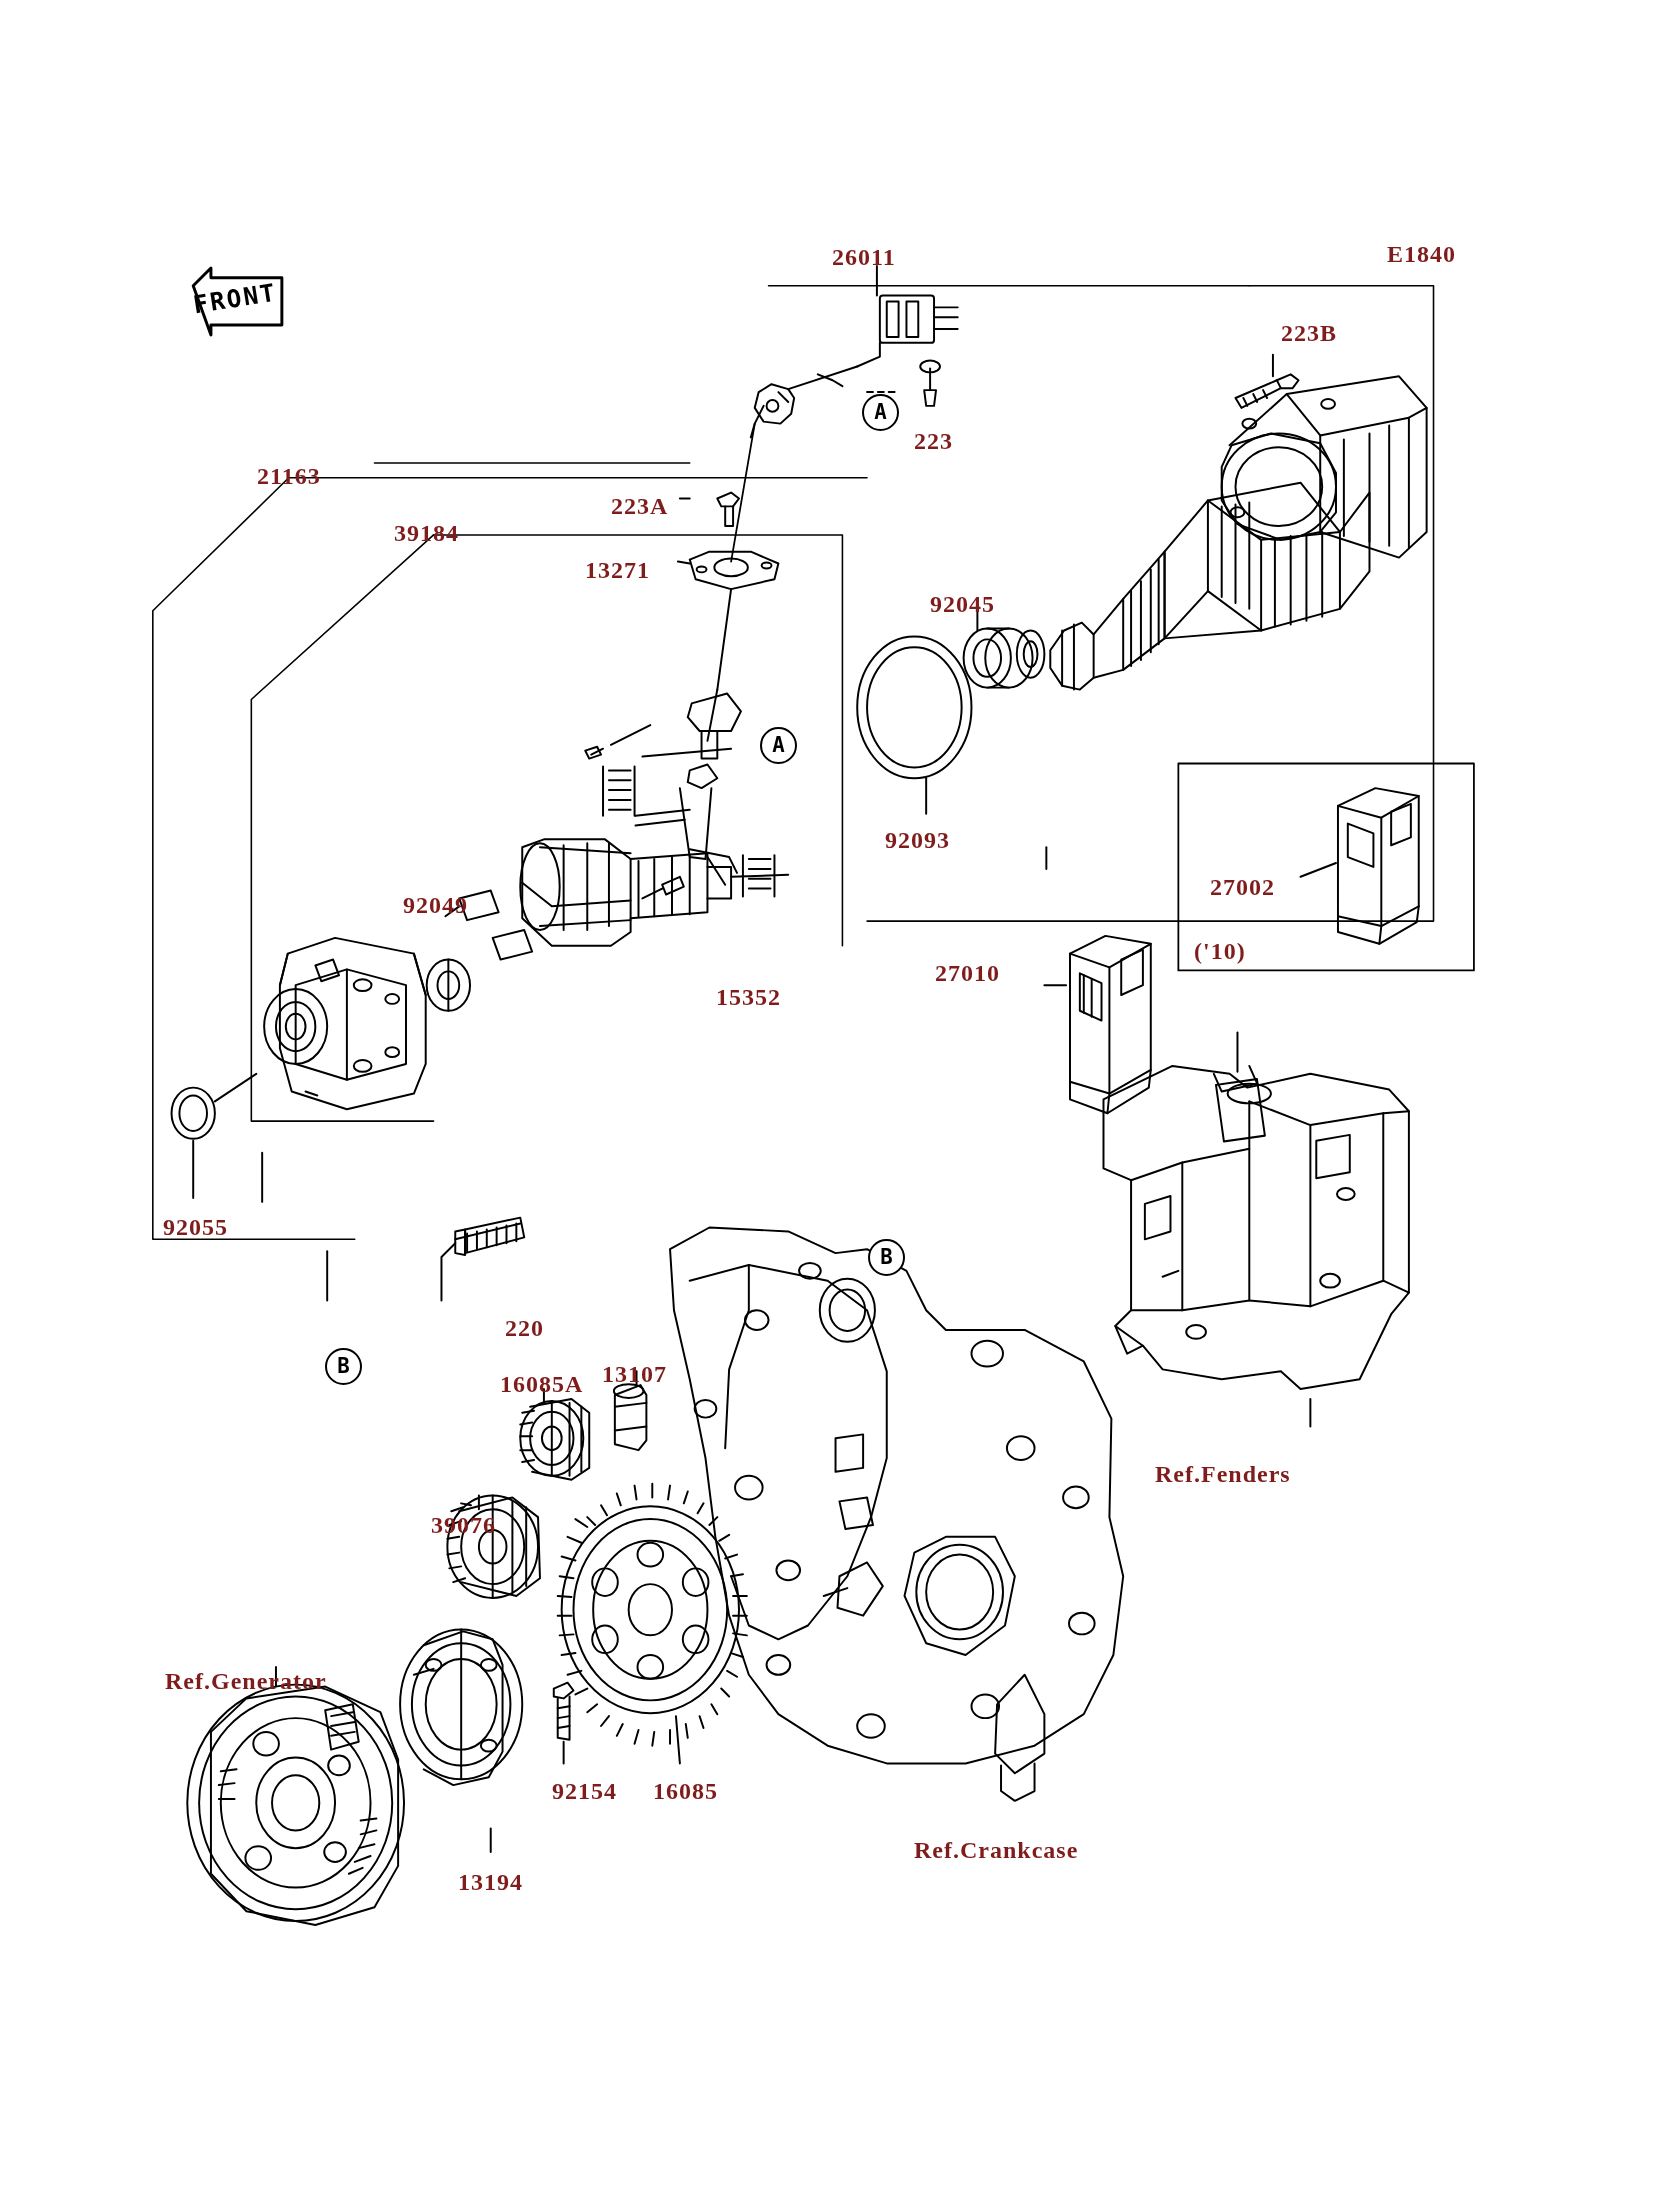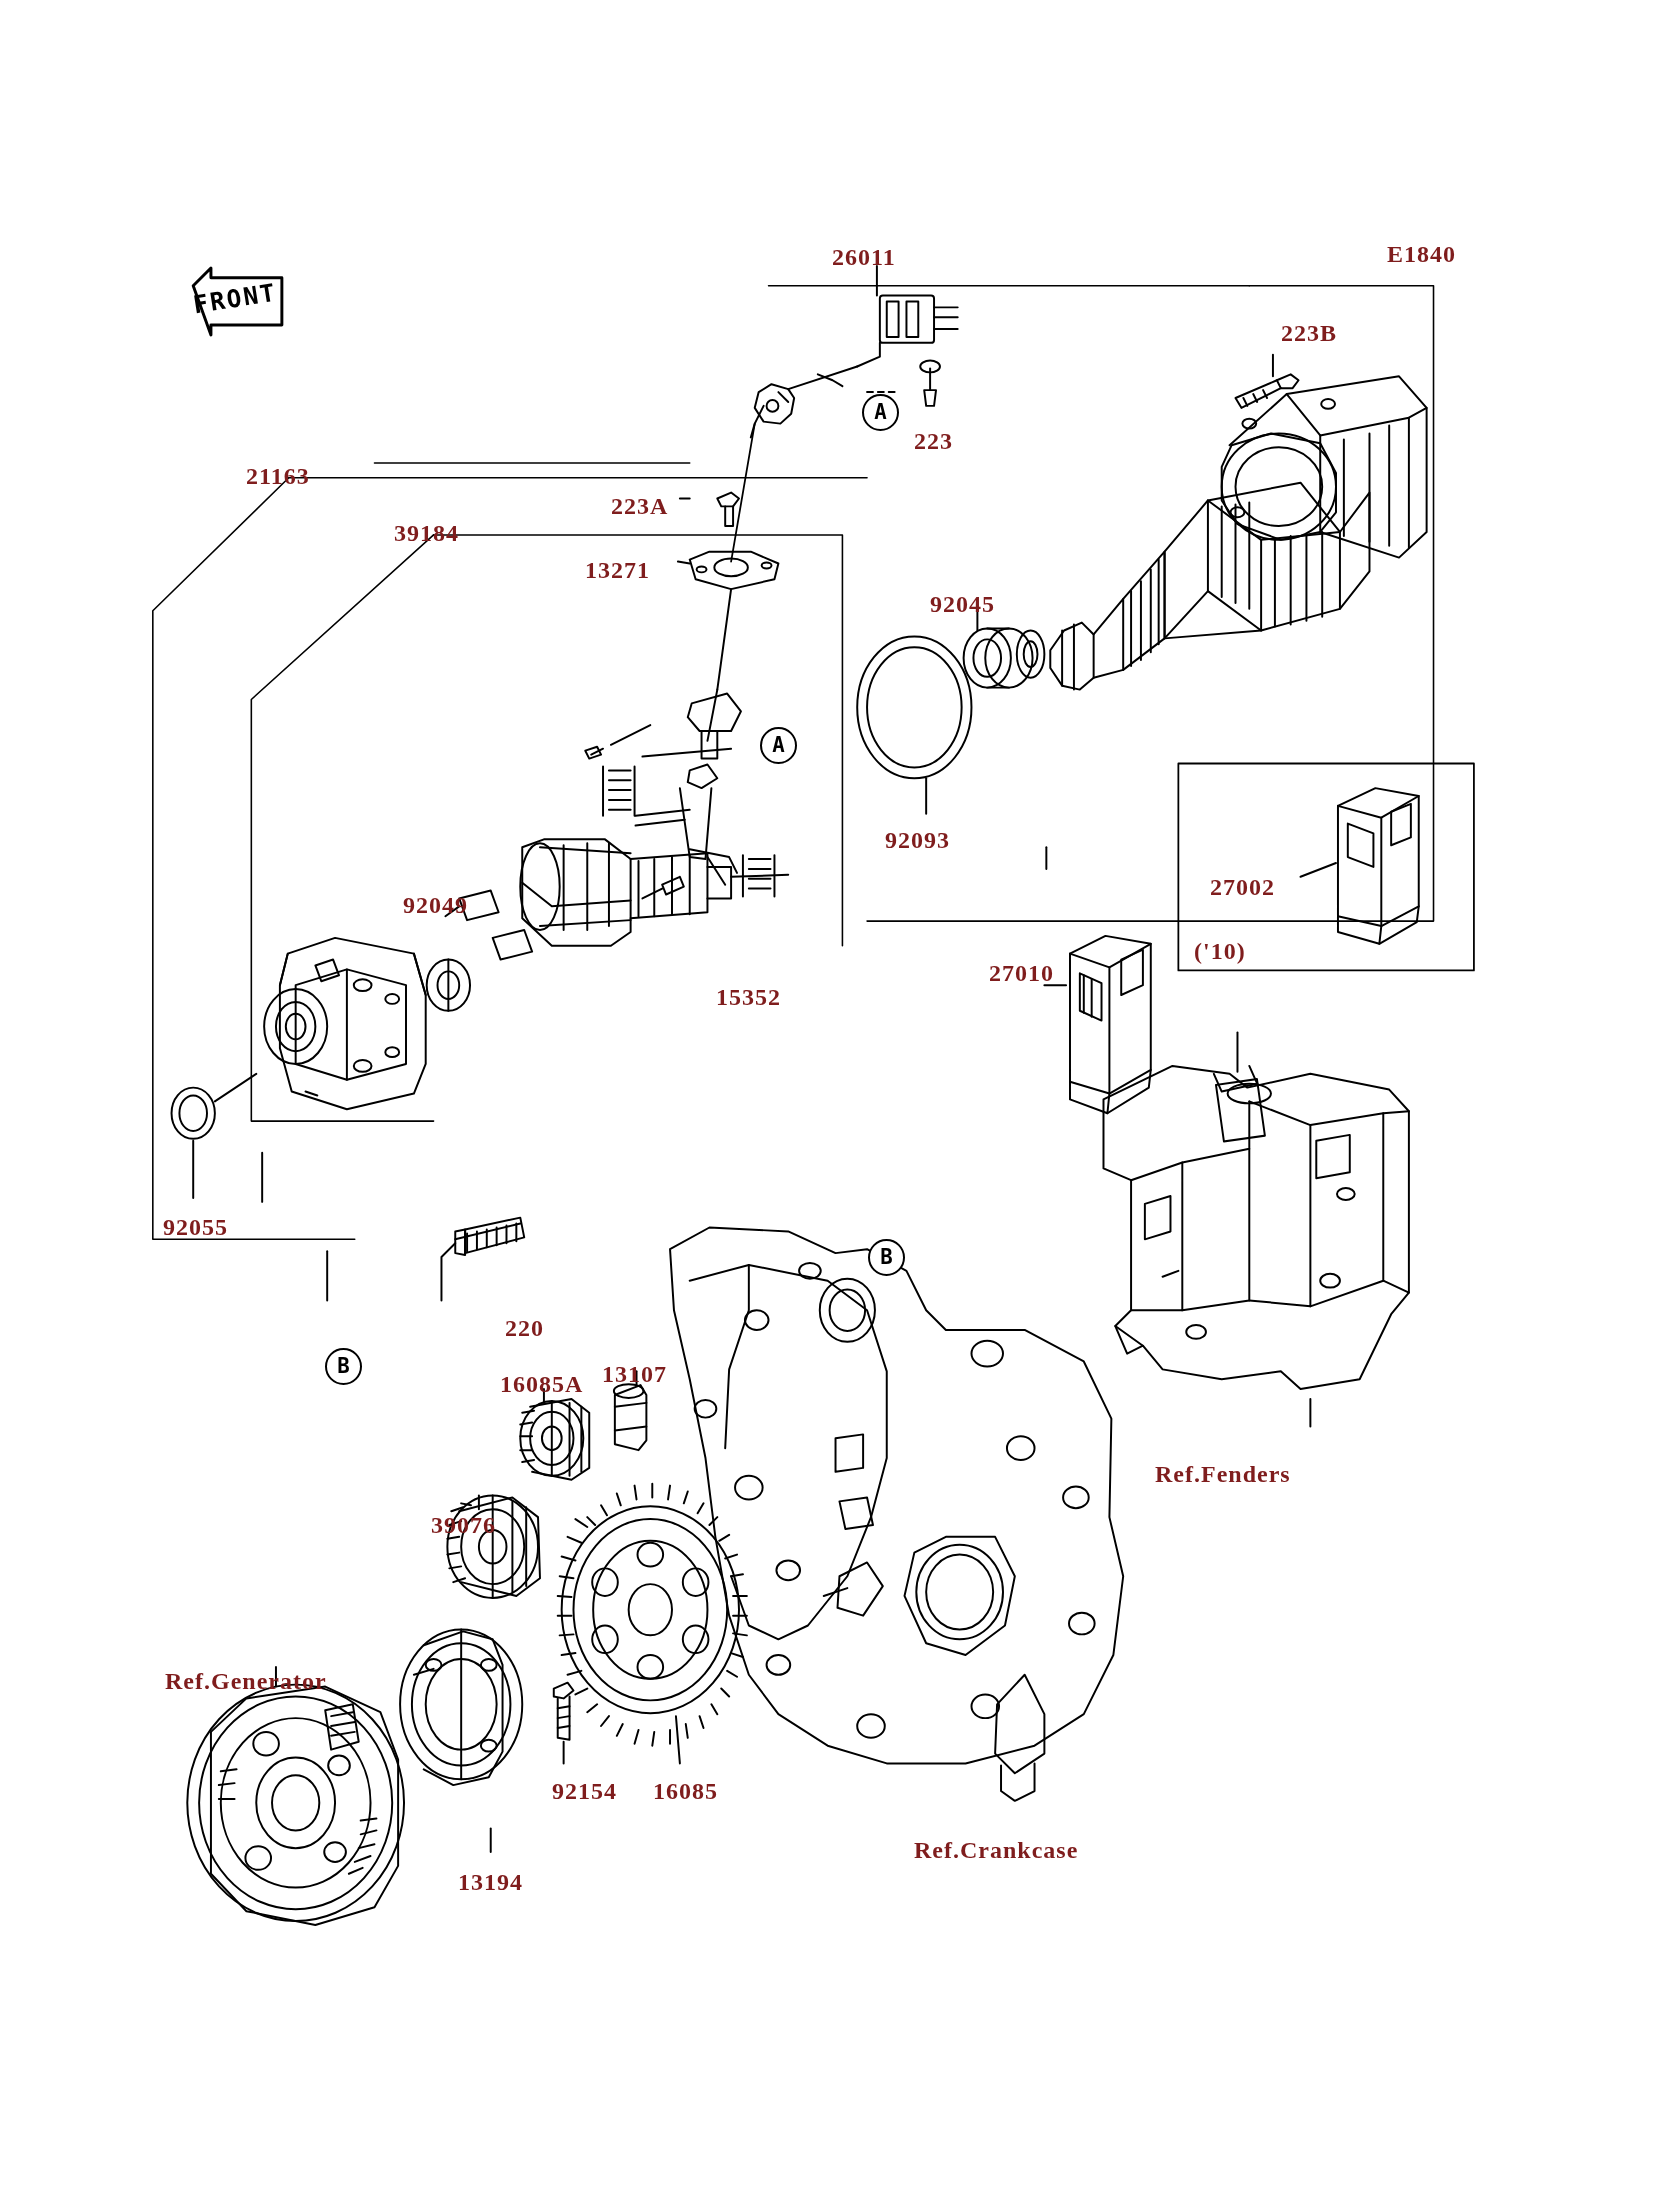--- a/index.html
+++ b/index.html
@@ -423,29 +423,29 @@
   </svg>
 
   <div class="front-text">FRONT</div>
 
   <div class="lbl" style="left:1387px; top:241px;">E1840</div>
 
   <div class="lbl" style="left:832px; top:244px;">26011</div>
   <div class="lbl" style="left:1281px; top:320px;">223B</div>
   <div class="lbl" style="left:914px; top:428px;">223</div>
   <div class="lbl" style="left:611px; top:493px;">223A</div>
-  <div class="lbl" style="left:246px; top:463px;">21163</div>
+  <div class="lbl" style="left:257px; top:463px;">21163</div>
   <div class="lbl" style="left:394px; top:520px;">39184</div>
   <div class="lbl" style="left:585px; top:557px;">13271</div>
   <div class="lbl" style="left:930px; top:591px;">92045</div>
   <div class="lbl" style="left:885px; top:827px;">92093</div>
   <div class="lbl" style="left:1210px; top:874px;">27002</div>
   <div class="lbl" style="left:403px; top:892px;">92049</div>
   <div class="lbl" style="left:716px; top:984px;">15352</div>
-  <div class="lbl" style="left:989px; top:960px;">27010</div>
+  <div class="lbl" style="left:935px; top:960px;">27010</div>
   <div class="lbl" style="left:163px; top:1214px;">92055</div>
   <div class="lbl" style="left:505px; top:1315px;">220</div>
   <div class="lbl" style="left:500px; top:1371px;text-align:center;">16085A</div>
   <div class="lbl" style="left:602px; top:1355px;margin-top:6px;">13107</div>
   <div class="lbl" style="left:431px; top:1485px;margin-top:27px;">39076</div>
   <div class="lbl" style="left:552px; top:1778px;">92154</div>
   <div class="lbl" style="left:653px; top:1778px;">16085</div>
   <div class="lbl" style="left:458px; top:1869px;">13194</div>
 
   <div class="lbl" style="left:1194px; top:938px;">('10)</div>

